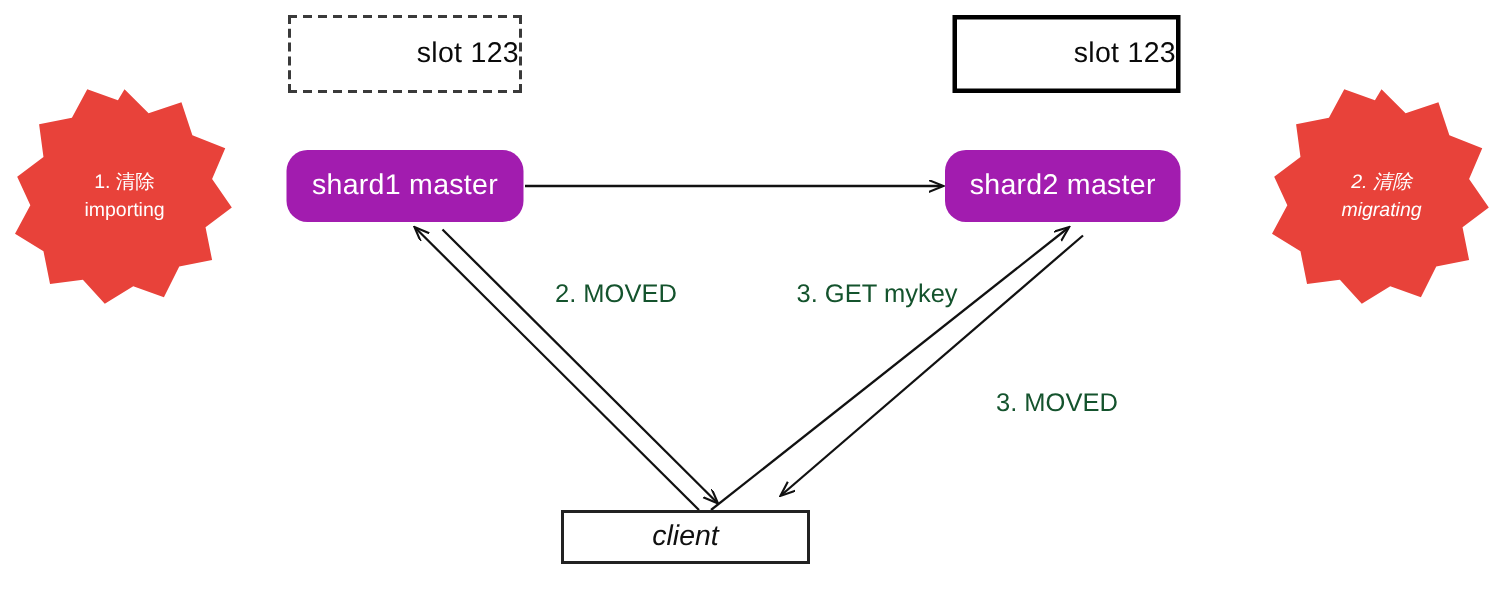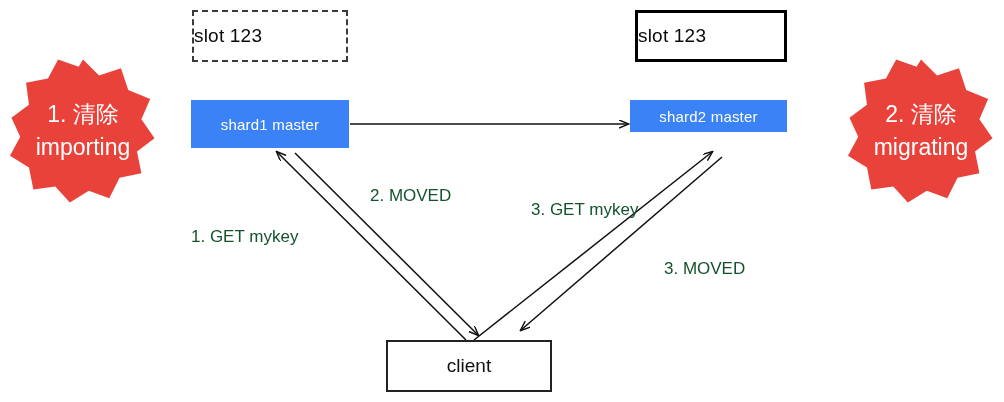--- a/index.html
+++ b/index.html
@@ -16,45 +16,46 @@
     height: 402px;
     background: #ffffff;
     overflow: hidden;
   }
 
   
   .slot-box {
     position: absolute;
     display: flex;
     align-items: center;
-    justify-content: flex-start;
+    justify-content: flex-end;
     background: #ffffff;
     color: #0a0a0a;
     font-size: 19px;
     letter-spacing: 0.2px;
     box-sizing: border-box;
   }
   .slot-box.dashed {
     border: 2px dashed #3a3a3a;
   }
   .slot-box.solid {
     border: 3px solid #000000;
   }
 
   
   .shard-box {
     position: absolute;
     display: flex;
     align-items: center;
     justify-content: center;
-    background: #3b82f6;
+    background: #a21caf;
     color: #ffffff;
-    font-size: 15px;
+    font-size: 19px;
     letter-spacing: 0.2px;
     box-sizing: border-box;
+    border-radius: 14px;
   }
 
   
   .client-box {
     position: absolute;
     display: flex;
     align-items: center;
     justify-content: center;
     background: #ffffff;
     color: #111111;
@@ -77,21 +78,21 @@
     display: block;
   }
   .seal-text {
     position: absolute;
     inset: 0;
     display: flex;
     flex-direction: column;
     align-items: center;
     justify-content: center;
     color: #ffffff;
-    font-size: 23px;
+    font-size: 13px;
     line-height: 1.45;
     text-align: center;
     pointer-events: none;
   }
 
   
   .arrow-label {
     position: absolute;
     color: #14532d;
     font-size: 17px;
@@ -136,57 +137,56 @@
   </div>
 
   <div class="slot-box solid" style="left:635px; top:10px; width:152px; height:52px;">
     <span>slot 123</span>
   </div>
 
   <div class="shard-box" style="left:191px; top:100px; width:158px; height:48px;">
     <span>shard1 master</span>
   </div>
 
-  <div class="shard-box" style="left:630px; top:100px; width:157px; height:32px;">
+  <div class="shard-box" style="left:630px; top:100px; width:157px; height:48px;">
     <span>shard2 master</span>
   </div>
 
-  <div class="client-box" style="left:386px; top:340px; width:166px; height:52px;">
+  <div class="client-box" style="left:374px; top:340px; width:166px; height:36px;font-style:italic;">
     <span>client</span>
   </div>
 
   <div class="seal" style="left:10px; top:58px;">
     <svg viewBox="0 0 100 100">
       <path fill="#e8423a" d="
         M50,1
         L61,12 L76,7 L81,22 L96,28 L90,42 L99,55 L87,64 L90,79 L75,82
         L68,96 L54,91 L41,99 L31,88 L16,90 L13,75 L0,67 L7,54 L1,41
         L13,32 L11,17 L26,14 L33,1 L47,6 Z"></path>
     </svg>
     <div class="seal-text">
       <span>1. 清除</span>
       <span>importing</span>
     </div>
   </div>
 
-  <div class="seal" style="left:848px; top:58px;">
+  <div class="seal" style="left:848px; top:58px;font-style:italic;">
     <svg viewBox="0 0 100 100">
       <path fill="#e8423a" d="
         M50,1
         L61,12 L76,7 L81,22 L96,28 L90,42 L99,55 L87,64 L90,79 L75,82
         L68,96 L54,91 L41,99 L31,88 L16,90 L13,75 L0,67 L7,54 L1,41
         L13,32 L11,17 L26,14 L33,1 L47,6 Z"></path>
     </svg>
     <div class="seal-text">
       <span>2. 清除</span>
       <span>migrating</span>
     </div>
   </div>
 
-  <div class="arrow-label" style="left:191px; top:227px;">1. GET mykey</div>
 
   <div class="arrow-label" style="left:370px; top:186px;">2. MOVED</div>
 
-  <div class="arrow-label" style="left:531px; top:200px;">3. GET mykey</div>
+  <div class="arrow-label" style="left:531px; top:186px;">3. GET mykey</div>
 
   <div class="arrow-label" style="left:664px; top:259px;">3. MOVED</div>
 
 </div>
 
 </body></html>

